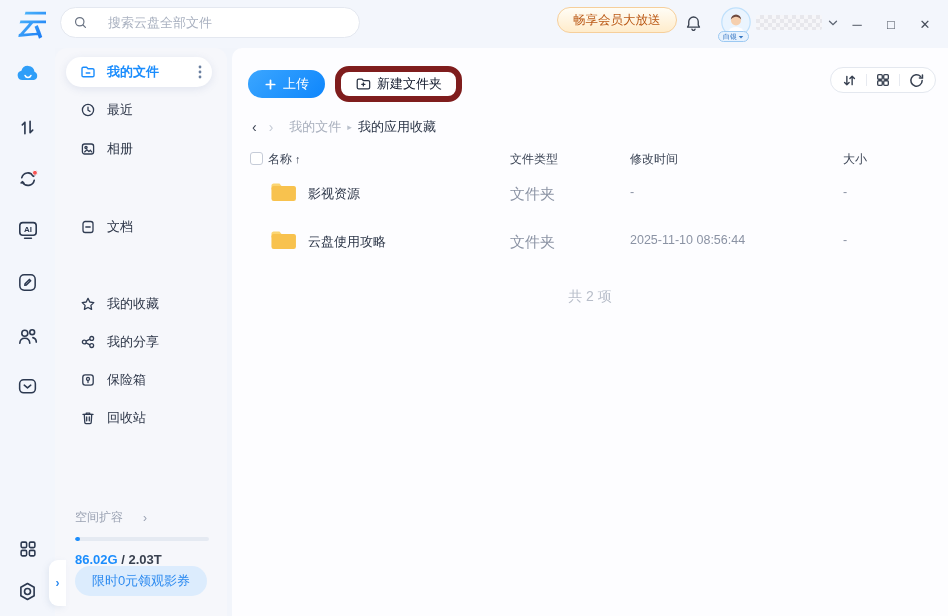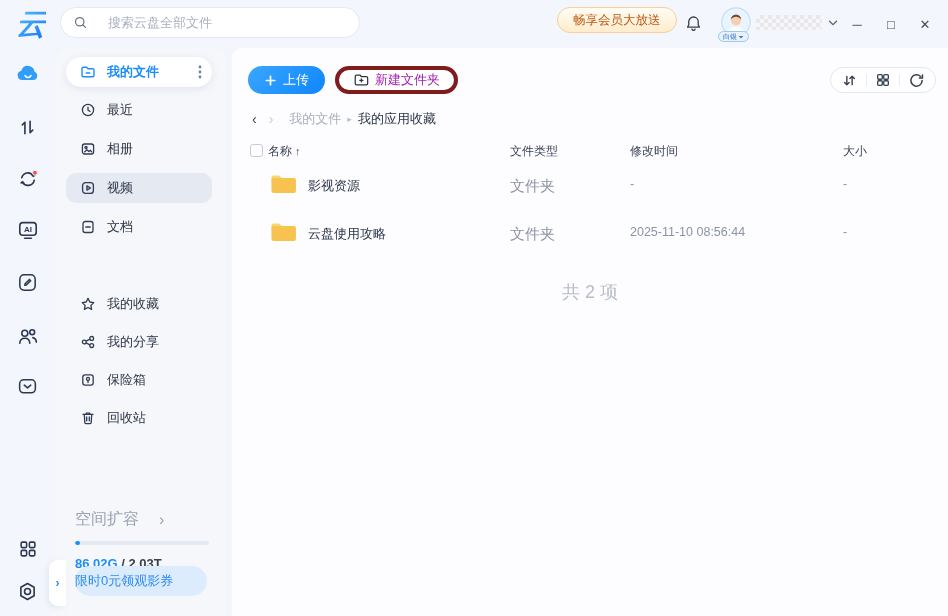--- a/index.html
+++ b/index.html
@@ -52,42 +52,42 @@
   .sidebar { position:absolute; left:55px; top:48px; width:172px; height:568px;
     background:#f6f7fb; border-radius:12px 12px 0 0; }
   .nav-item { position:absolute; left:11px; width:146px; height:30px; border-radius:15px;
     display:flex; align-items:center; padding:0 10px 0 14px; gap:11px; cursor:pointer;
     color:#2c3547; font-size:13px; }
   .nav-item.active { background:#ffffff; box-shadow:0 2px 8px rgba(90,115,160,.14);
     color:#1b8dfd; font-weight:bold; }
   .nav-item.highlight { background:#e4e9f2; border-radius:10px; }
   .nav-item .lbl { flex:1; white-space:nowrap; }
   .storage { position:absolute; left:20px; top:461px; width:136px; }
-  .storage-expand { display:flex; align-items:center; gap:20px; color:#9aa2b2; font-size:16px; cursor:pointer; }
+  .storage-expand { display:flex; align-items:center; gap:20px; color:#9aa2b2; font-size:12px; cursor:pointer; }
   .storage-bar { margin-top:11px; width:134px; height:4px; border-radius:2px; background:#e5eaf2; overflow:hidden; }
   .storage-bar i { display:block; height:4px; border-radius:2px; background:#1b8dfd; }
   .storage-text { margin-top:11px; font-size:13px; font-weight:bold; color:#39414f; }
   .storage-text .used { color:#1b8dfd; }
   .promo-btn { position:absolute; left:20px; top:518px; width:132px; height:30px;
     border-radius:15px; background:#dcecfd; color:#2e8bf0; font-size:13px;
-    display:flex; align-items:center; justify-content:flex-start; cursor:pointer; }
+    display:flex; align-items:center; justify-content:center; cursor:pointer; }
   .collapse-tab { position:absolute; left:49px; top:560px; width:17px; height:46px;
     background:#ffffff; border-radius:9px 0 0 9px; box-shadow:-2px 2px 6px rgba(90,115,160,.10);
     display:flex; align-items:center; justify-content:center;
     color:#2e8bf0; font-size:12px; font-weight:bold; cursor:pointer; }
 
   
   .main { position:absolute; left:232px; top:48px; width:716px; height:568px;
     background:#fdfdff; border-radius:10px 0 0 0; }
   .toolbar { position:relative; padding:18px 0 0 16px; display:flex; align-items:center; }
   .btn-upload { height:28px; padding:0 16px; border-radius:14px; border:none; cursor:pointer;
     background:linear-gradient(135deg,#3ba6ff,#0e86fc); color:#fff; font-size:13px;
     display:flex; align-items:center; gap:6px; font-family:inherit; }
-  .btn-newfolder { height:28px; margin-left:10px; padding:4px 14px; border-radius:14px;
-    border:4px solid #7f1d1d; background:#fff; color:#a21caf; font-size:13px; cursor:pointer;
+  .btn-newfolder { height:28px; margin-left:10px; padding:12px 14px; border-radius:14px;
+    border:6px solid #7f1d1d; background:#fff; color:#0f172a; font-size:13px; cursor:pointer;
     display:flex; align-items:center; gap:6px; font-family:inherit; }
   .view-pill { position:absolute; right:12px; top:19px; height:26px; border-radius:13px;
     border:1px solid #e4e8ef; background:#fff; display:flex; align-items:center; padding:0 10px; }
   .view-pill .vsep { width:1px; height:12px; background:#e7eaf0; margin:0 8px; }
   .view-pill .vic { cursor:pointer; display:flex; align-items:center; }
   .breadcrumb { margin:16px 0 0 20px; display:flex; align-items:center; font-size:13px; }
   .bc-back { color:#3b4353; font-size:14px; cursor:pointer; }
   .bc-fwd { color:#c5cbd6; font-size:14px; margin-left:12px; cursor:pointer; }
   .bc-parent { margin-left:16px; color:#a8afbd; cursor:pointer; }
   .bc-sep { margin:0 6px; color:#b9c0cc; font-size:9px; }
@@ -102,21 +102,21 @@
   .th-modified { position:absolute; left:398px; top:0; }
   .th-size { position:absolute; left:611px; top:0; }
 
   .trow { position:relative; height:48px; margin-top:0; cursor:pointer; }
   .trow:first-of-type { margin-top:7px; }
   .row-folder-ic { position:absolute; left:38px; top:13px; }
   .cell-name { position:absolute; left:76px; top:17px; color:#2b3547; font-size:13px; }
   .cell-type { position:absolute; left:278px; top:17px; color:#8b93a4; font-size:15px; }
   .cell-modified { position:absolute; left:398px; top:17px; color:#8b93a4; font-size:12.5px; }
   .cell-size { position:absolute; left:611px; top:17px; color:#8b93a4; font-size:12.5px; }
-  .tfooter { margin-top:24px; text-align:center; color:#b7bdc9; font-size:18px; }
+  .tfooter { margin-top:24px; text-align:center; color:#b7bdc9; font-size:14px; }
 </style>
 </head>
 <body>
 
 <div class="titlebar">
   <div class="logo">
     <span>云</span>
   </div>
 
   <div class="search">
@@ -266,29 +266,20 @@
     <span>
       <svg width="16" height="16" viewBox="0 0 16 16" fill="none" stroke="#303c52" stroke-width="1.3" stroke-linejoin="round" stroke-linecap="round">
         <rect x="2.4" y="3" width="11.2" height="10" rx="2.2"></rect>
           <circle cx="6" cy="6.6" r="1.1"></circle>
           <path d="M4.6 10.9l2.3-2.1 2 1.8 1.5-1.3 1.3 1.6"></path>
       </svg>
     </span>
     <span class="lbl">相册</span>
   </div>
 
-  <div class="nav-item highlight" style="top:125px">
-    <span>
-      <svg width="16" height="16" viewBox="0 0 16 16" fill="none" stroke="#303c52" stroke-width="1.3" stroke-linejoin="round">
-        <rect x="2.6" y="2.6" width="10.8" height="10.8" rx="3"></rect>
-          <path d="M6.9 5.9v4.2L10.5 8z"></path>
-      </svg>
-    </span>
-    <span class="lbl">视频</span>
-  </div>
 
   <div class="nav-item" style="top:164px">
     <span>
       <svg width="16" height="16" viewBox="0 0 16 16" fill="none" stroke="#303c52" stroke-width="1.3" stroke-linecap="round">
           <rect x="3" y="2.5" width="10" height="11" rx="2.2"></rect>
           <path d="M5.8 8h4.4"></path>
         </svg>
     </span>
     <span class="lbl">文档</span>
   </div>

